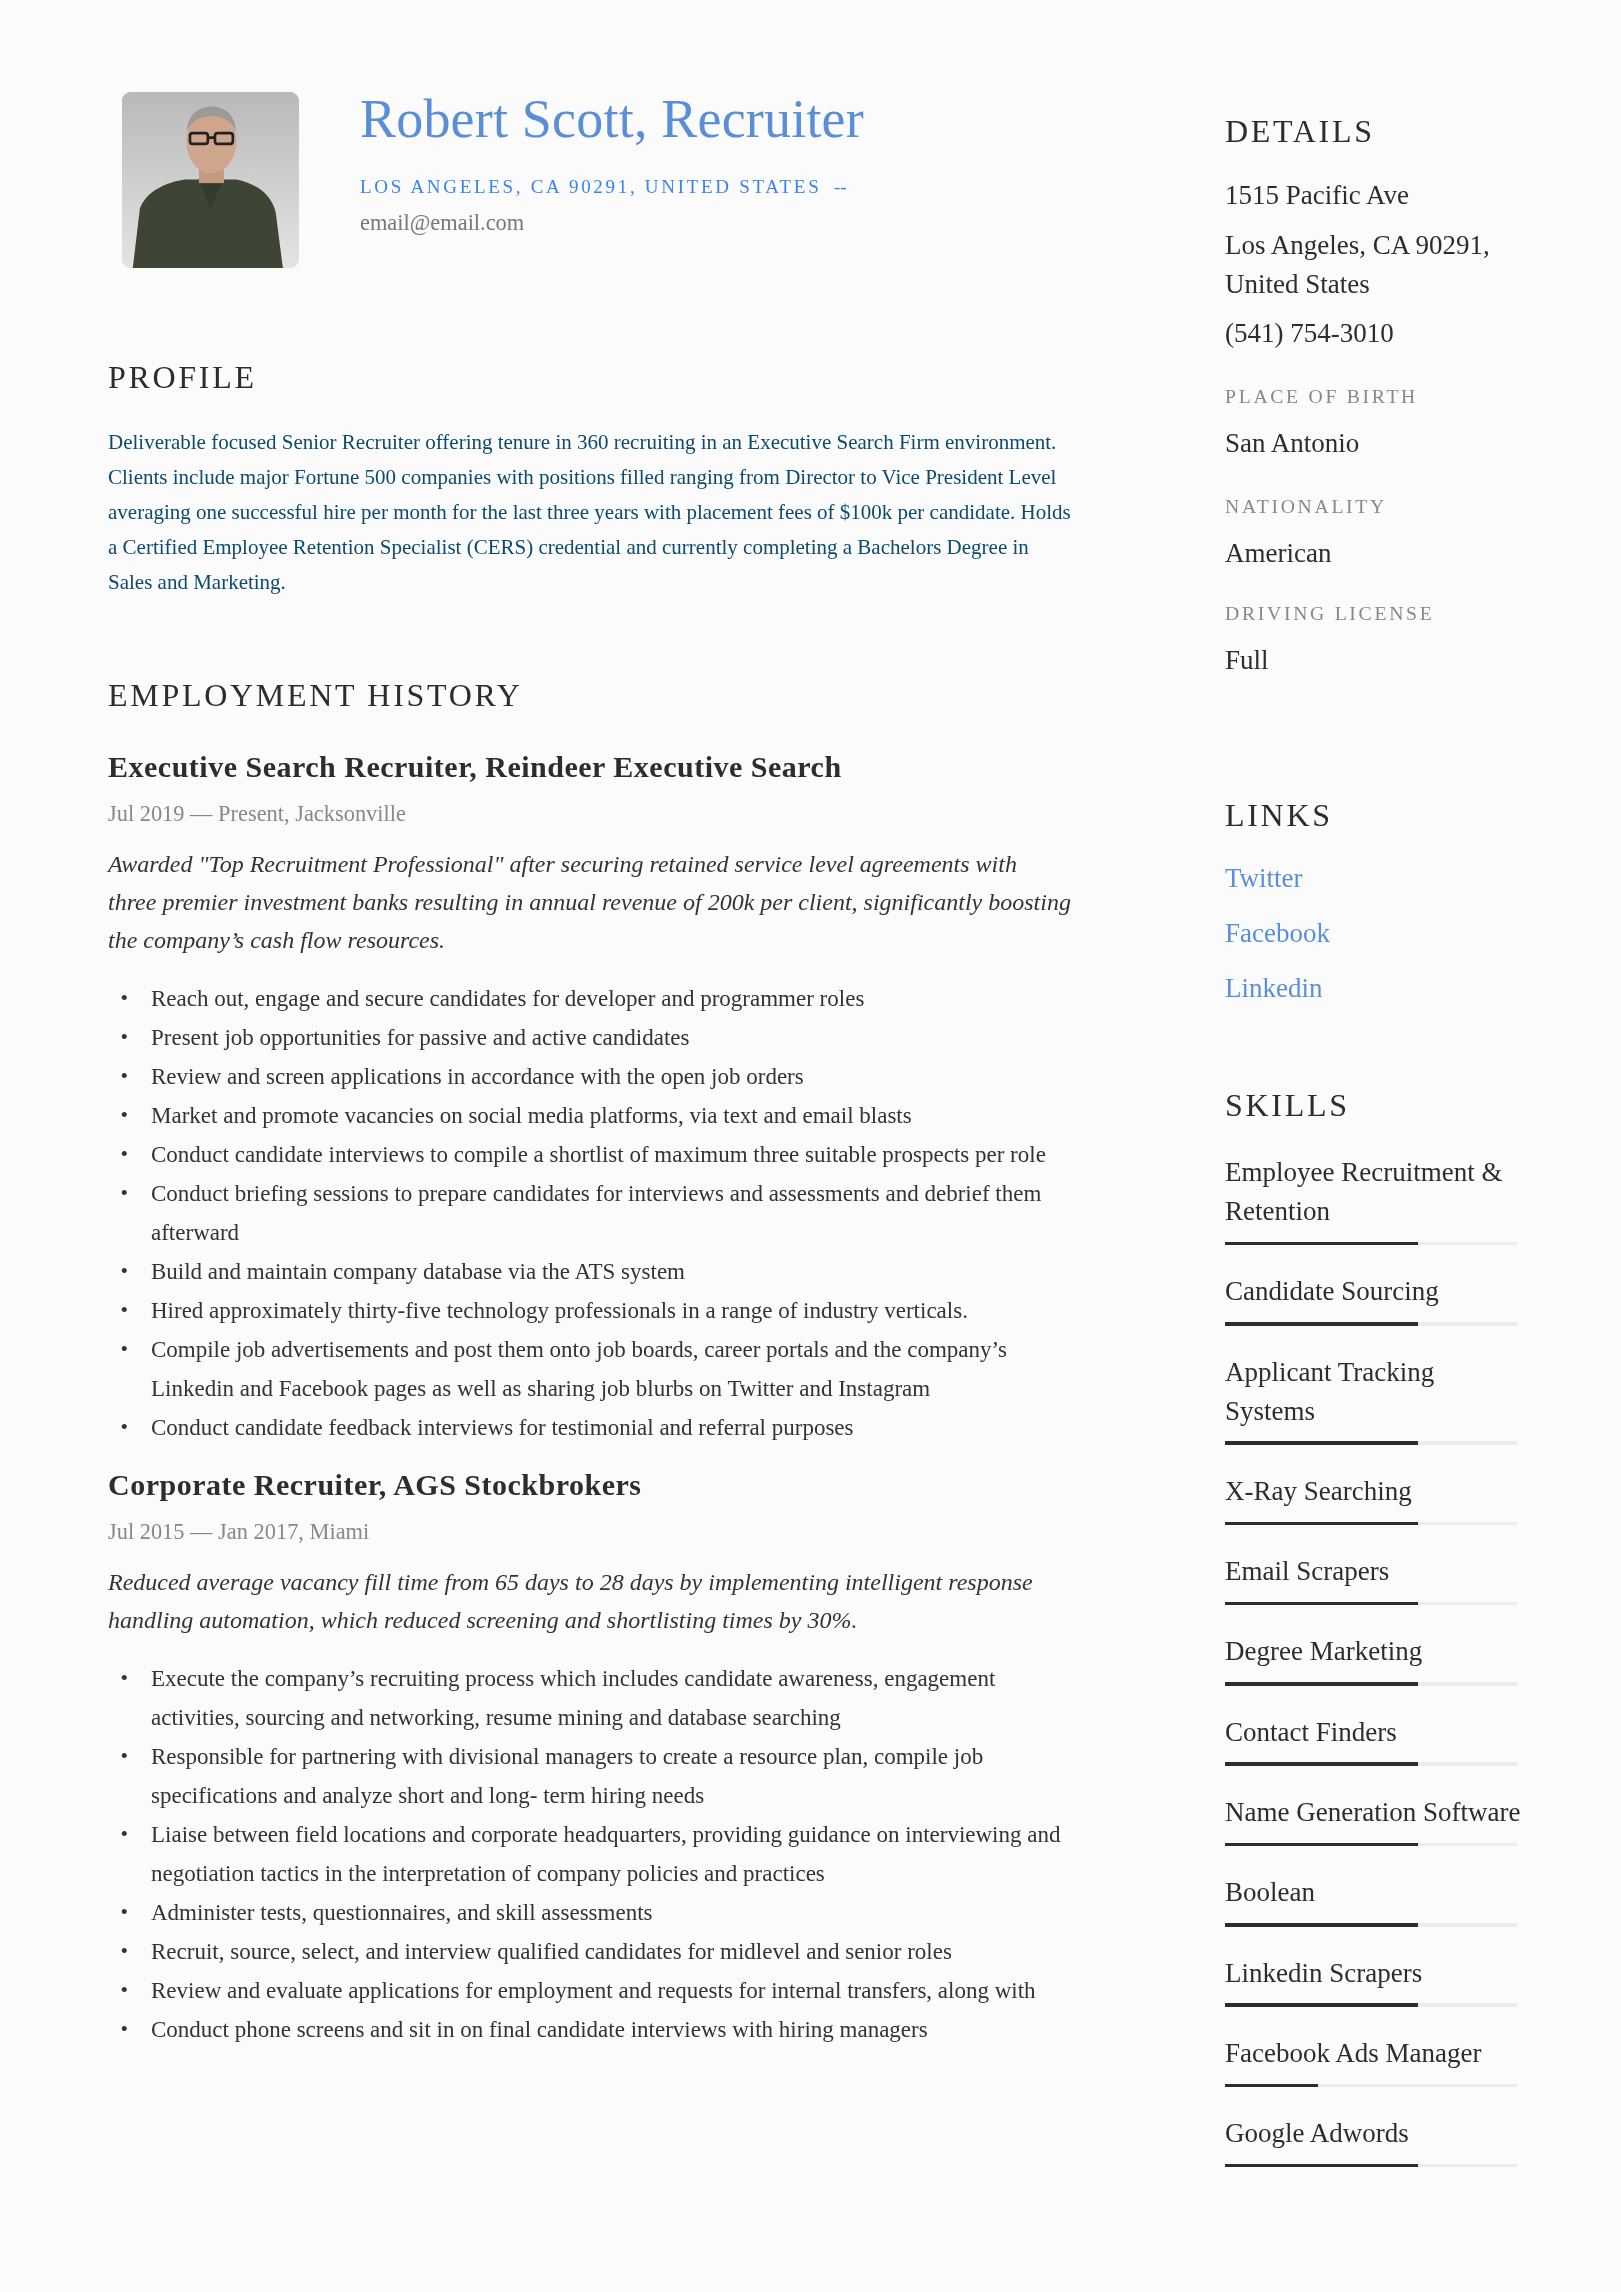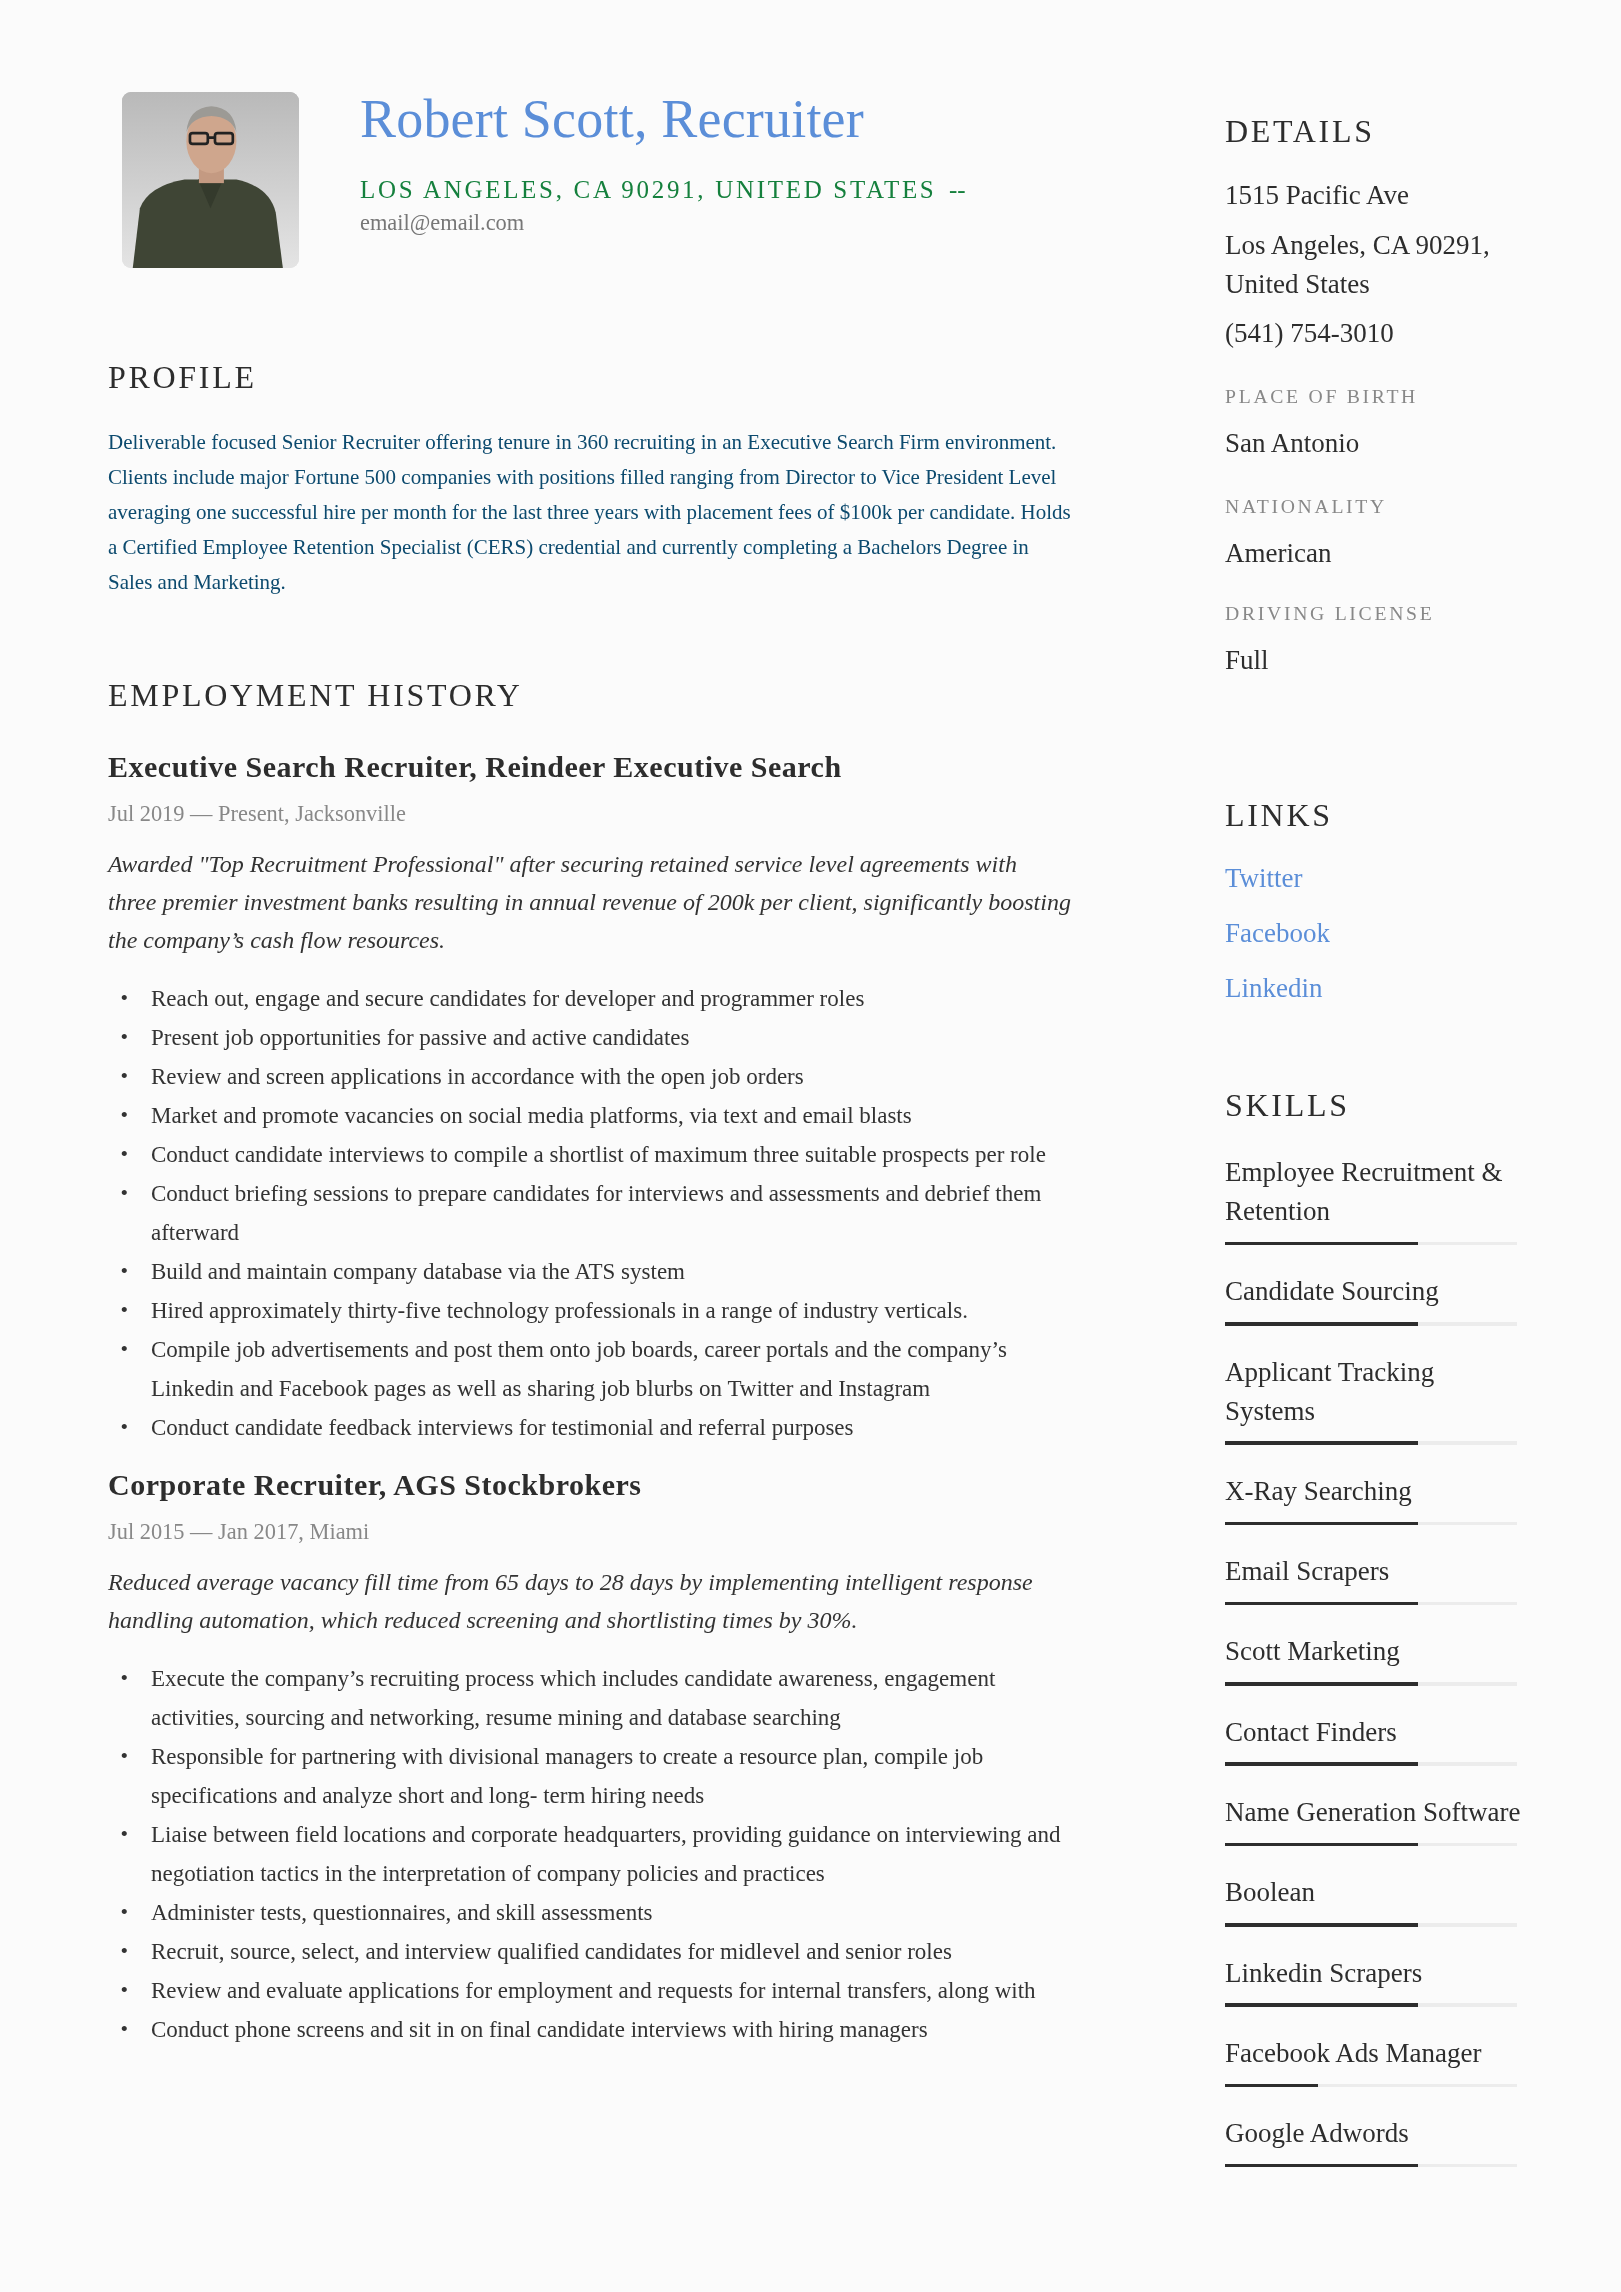--- a/index.html
+++ b/index.html
@@ -11,21 +11,21 @@
     position:absolute; left:122px; top:92px; width:177px; height:176px;
     border-radius:9px; overflow:hidden;
     background:linear-gradient(180deg,#bdbdbd 0%,#d2d2d2 45%,#e3e3e3 100%);
   }
   .photo svg { display:block; }
   .name {
     position:absolute; left:360px; top:90px; font-size:54px; color:#5b8ed8; line-height:1.1;
     letter-spacing:0.2px;
   }
   .address-line {
-    position:absolute; left:360px; top:176px; font-size:25px; color:#15803d; letter-spacing:2.7px;
+    position:absolute; left:360px; top:176px; font-size:19px; color:#3b82f6; letter-spacing:2.7px;
   }
   .address-line .sep { letter-spacing:0; margin-left:12.5px; }
   .email {
     position:absolute; left:360px; top:210px; font-size:22.4px; color:#777;
   }
   .left { position:absolute; left:108px; width:963px; }
   .sec-title {
     font-size:32px; letter-spacing:2.7px; color:#2d2d2d; margin:0; font-weight:normal; line-height:1;
   }
   .profile-text {
@@ -170,21 +170,21 @@
           <div class="skill-fill" style="width: 66%;"></div>
         </div>
       </div>
     <div class="skill">
         <div class="skill-name">Email Scrapers</div>
         <div class="skill-bar">
           <div class="skill-fill" style="width: 66%;"></div>
         </div>
       </div>
     <div class="skill">
-        <div class="skill-name">Scott Marketing</div>
+        <div class="skill-name">Degree Marketing</div>
         <div class="skill-bar">
           <div class="skill-fill" style="width: 66%;"></div>
         </div>
       </div>
     <div class="skill">
         <div class="skill-name">Contact Finders</div>
         <div class="skill-bar">
           <div class="skill-fill" style="width: 66%;"></div>
         </div>
       </div>

